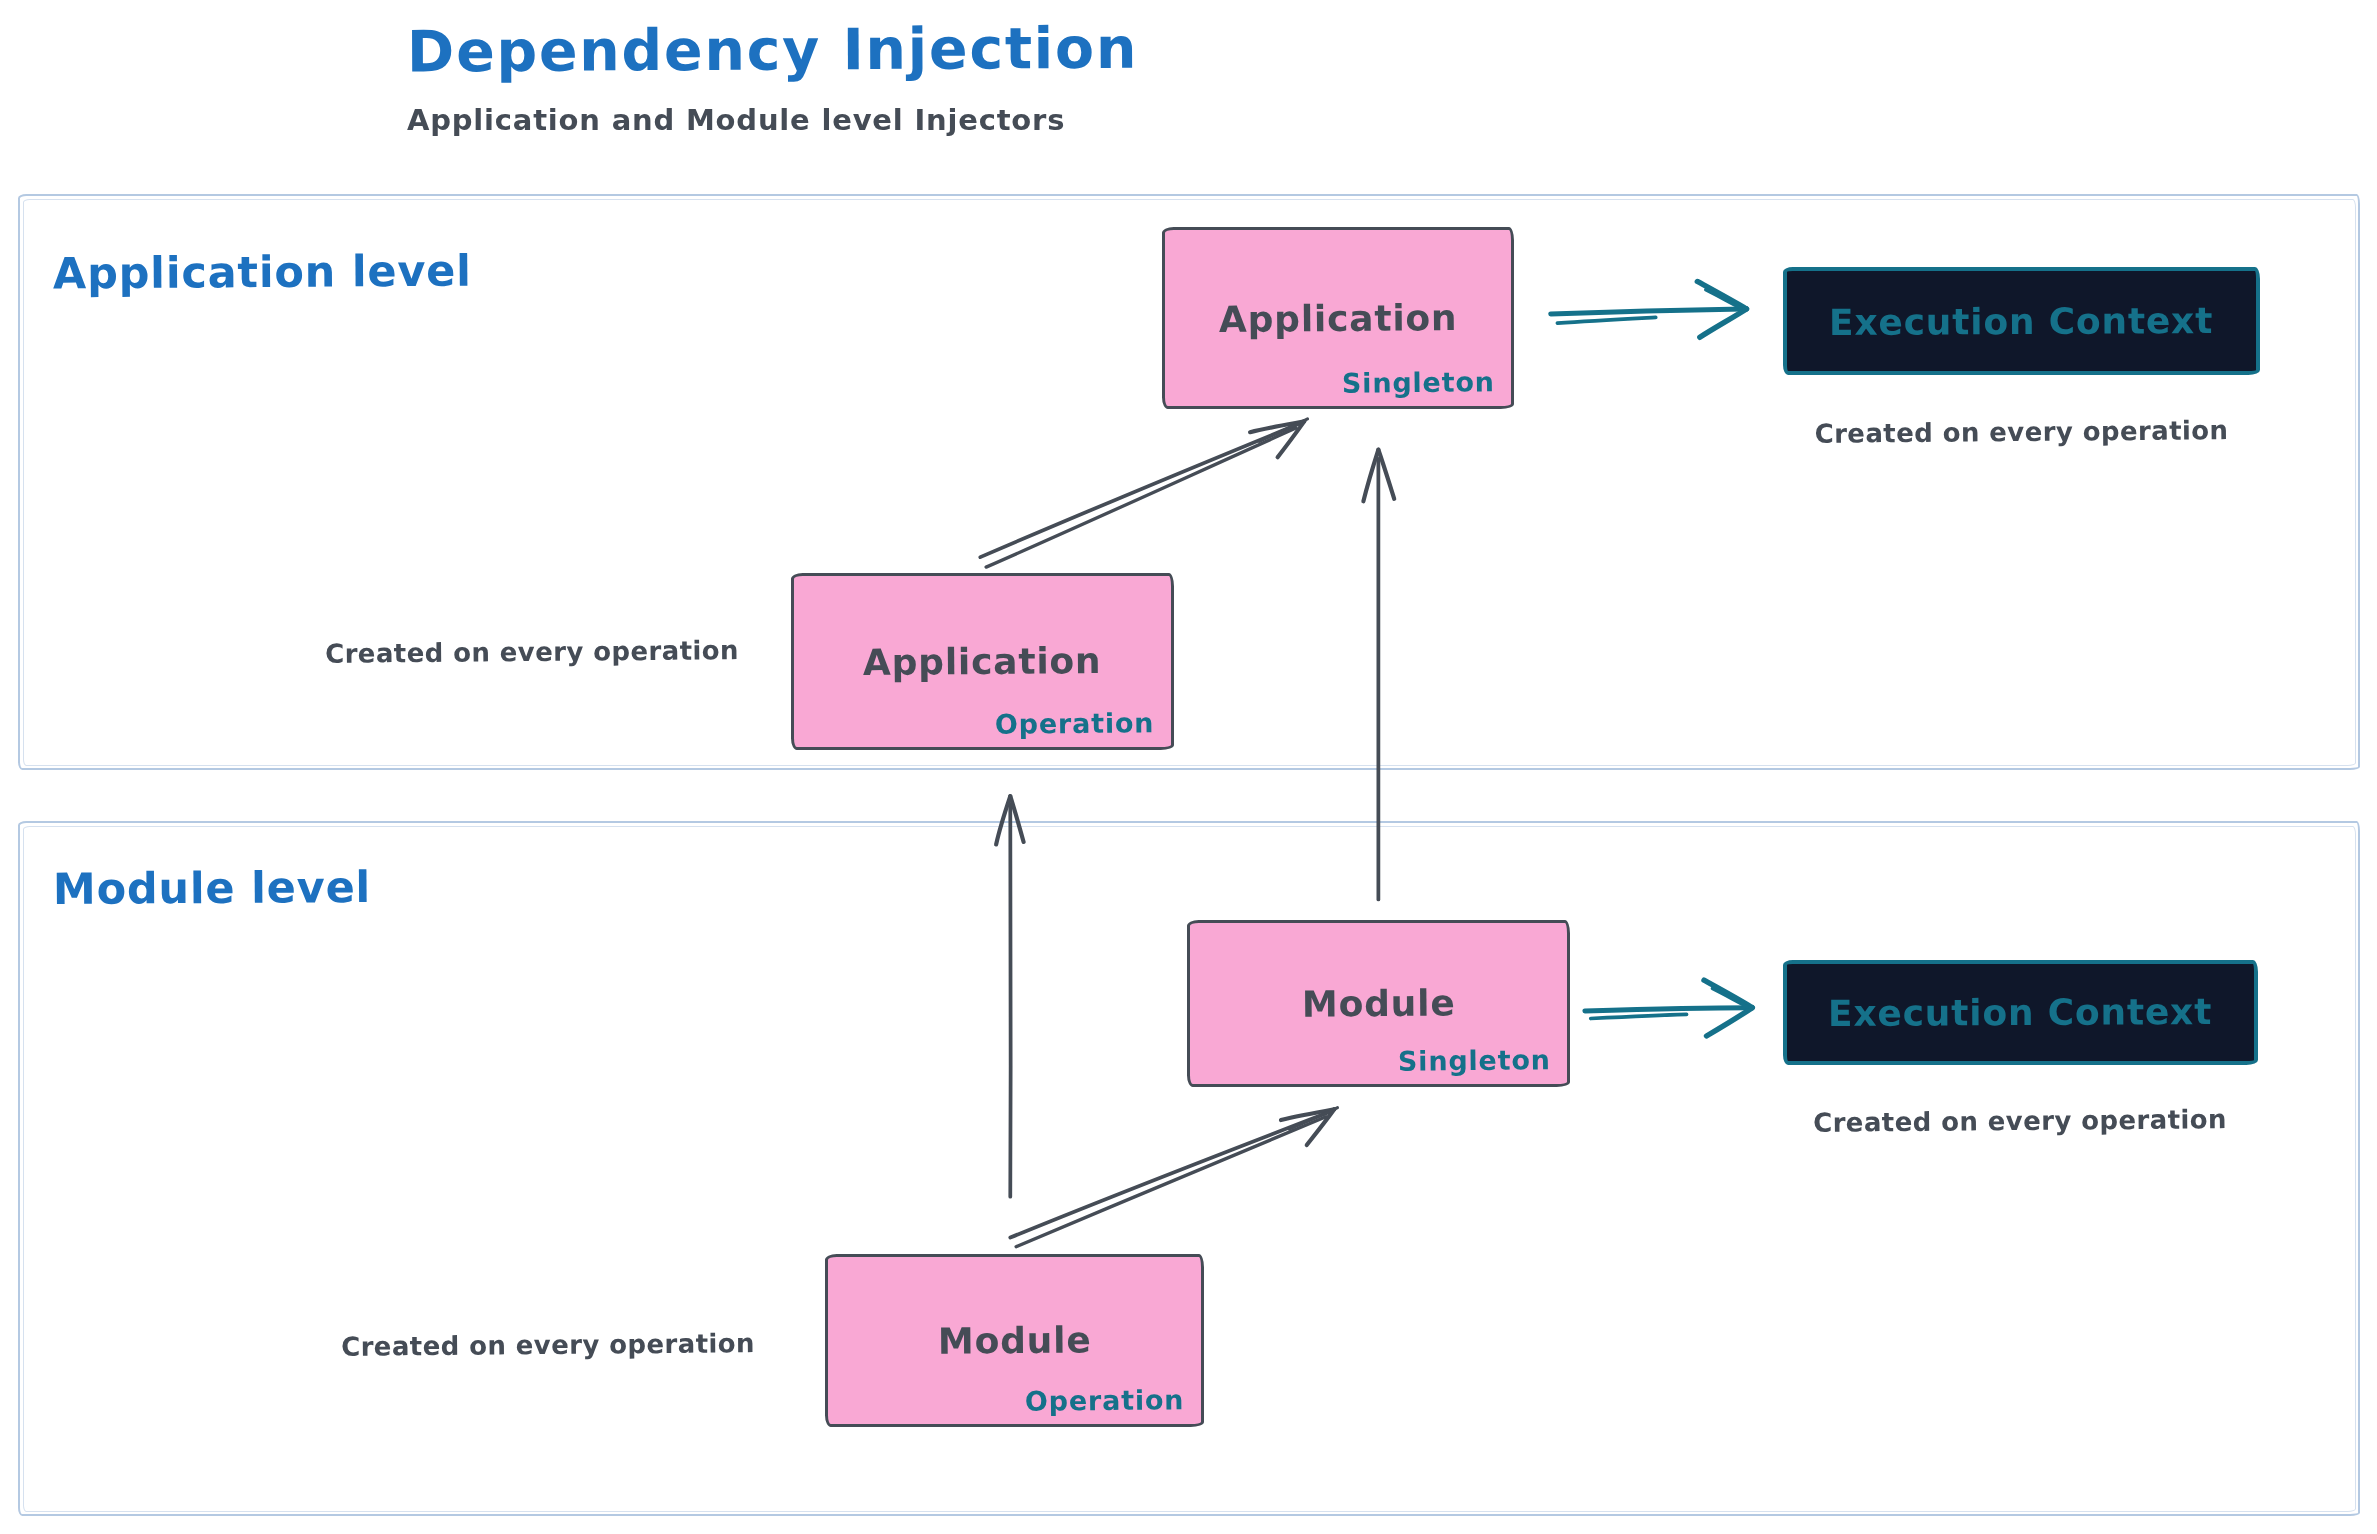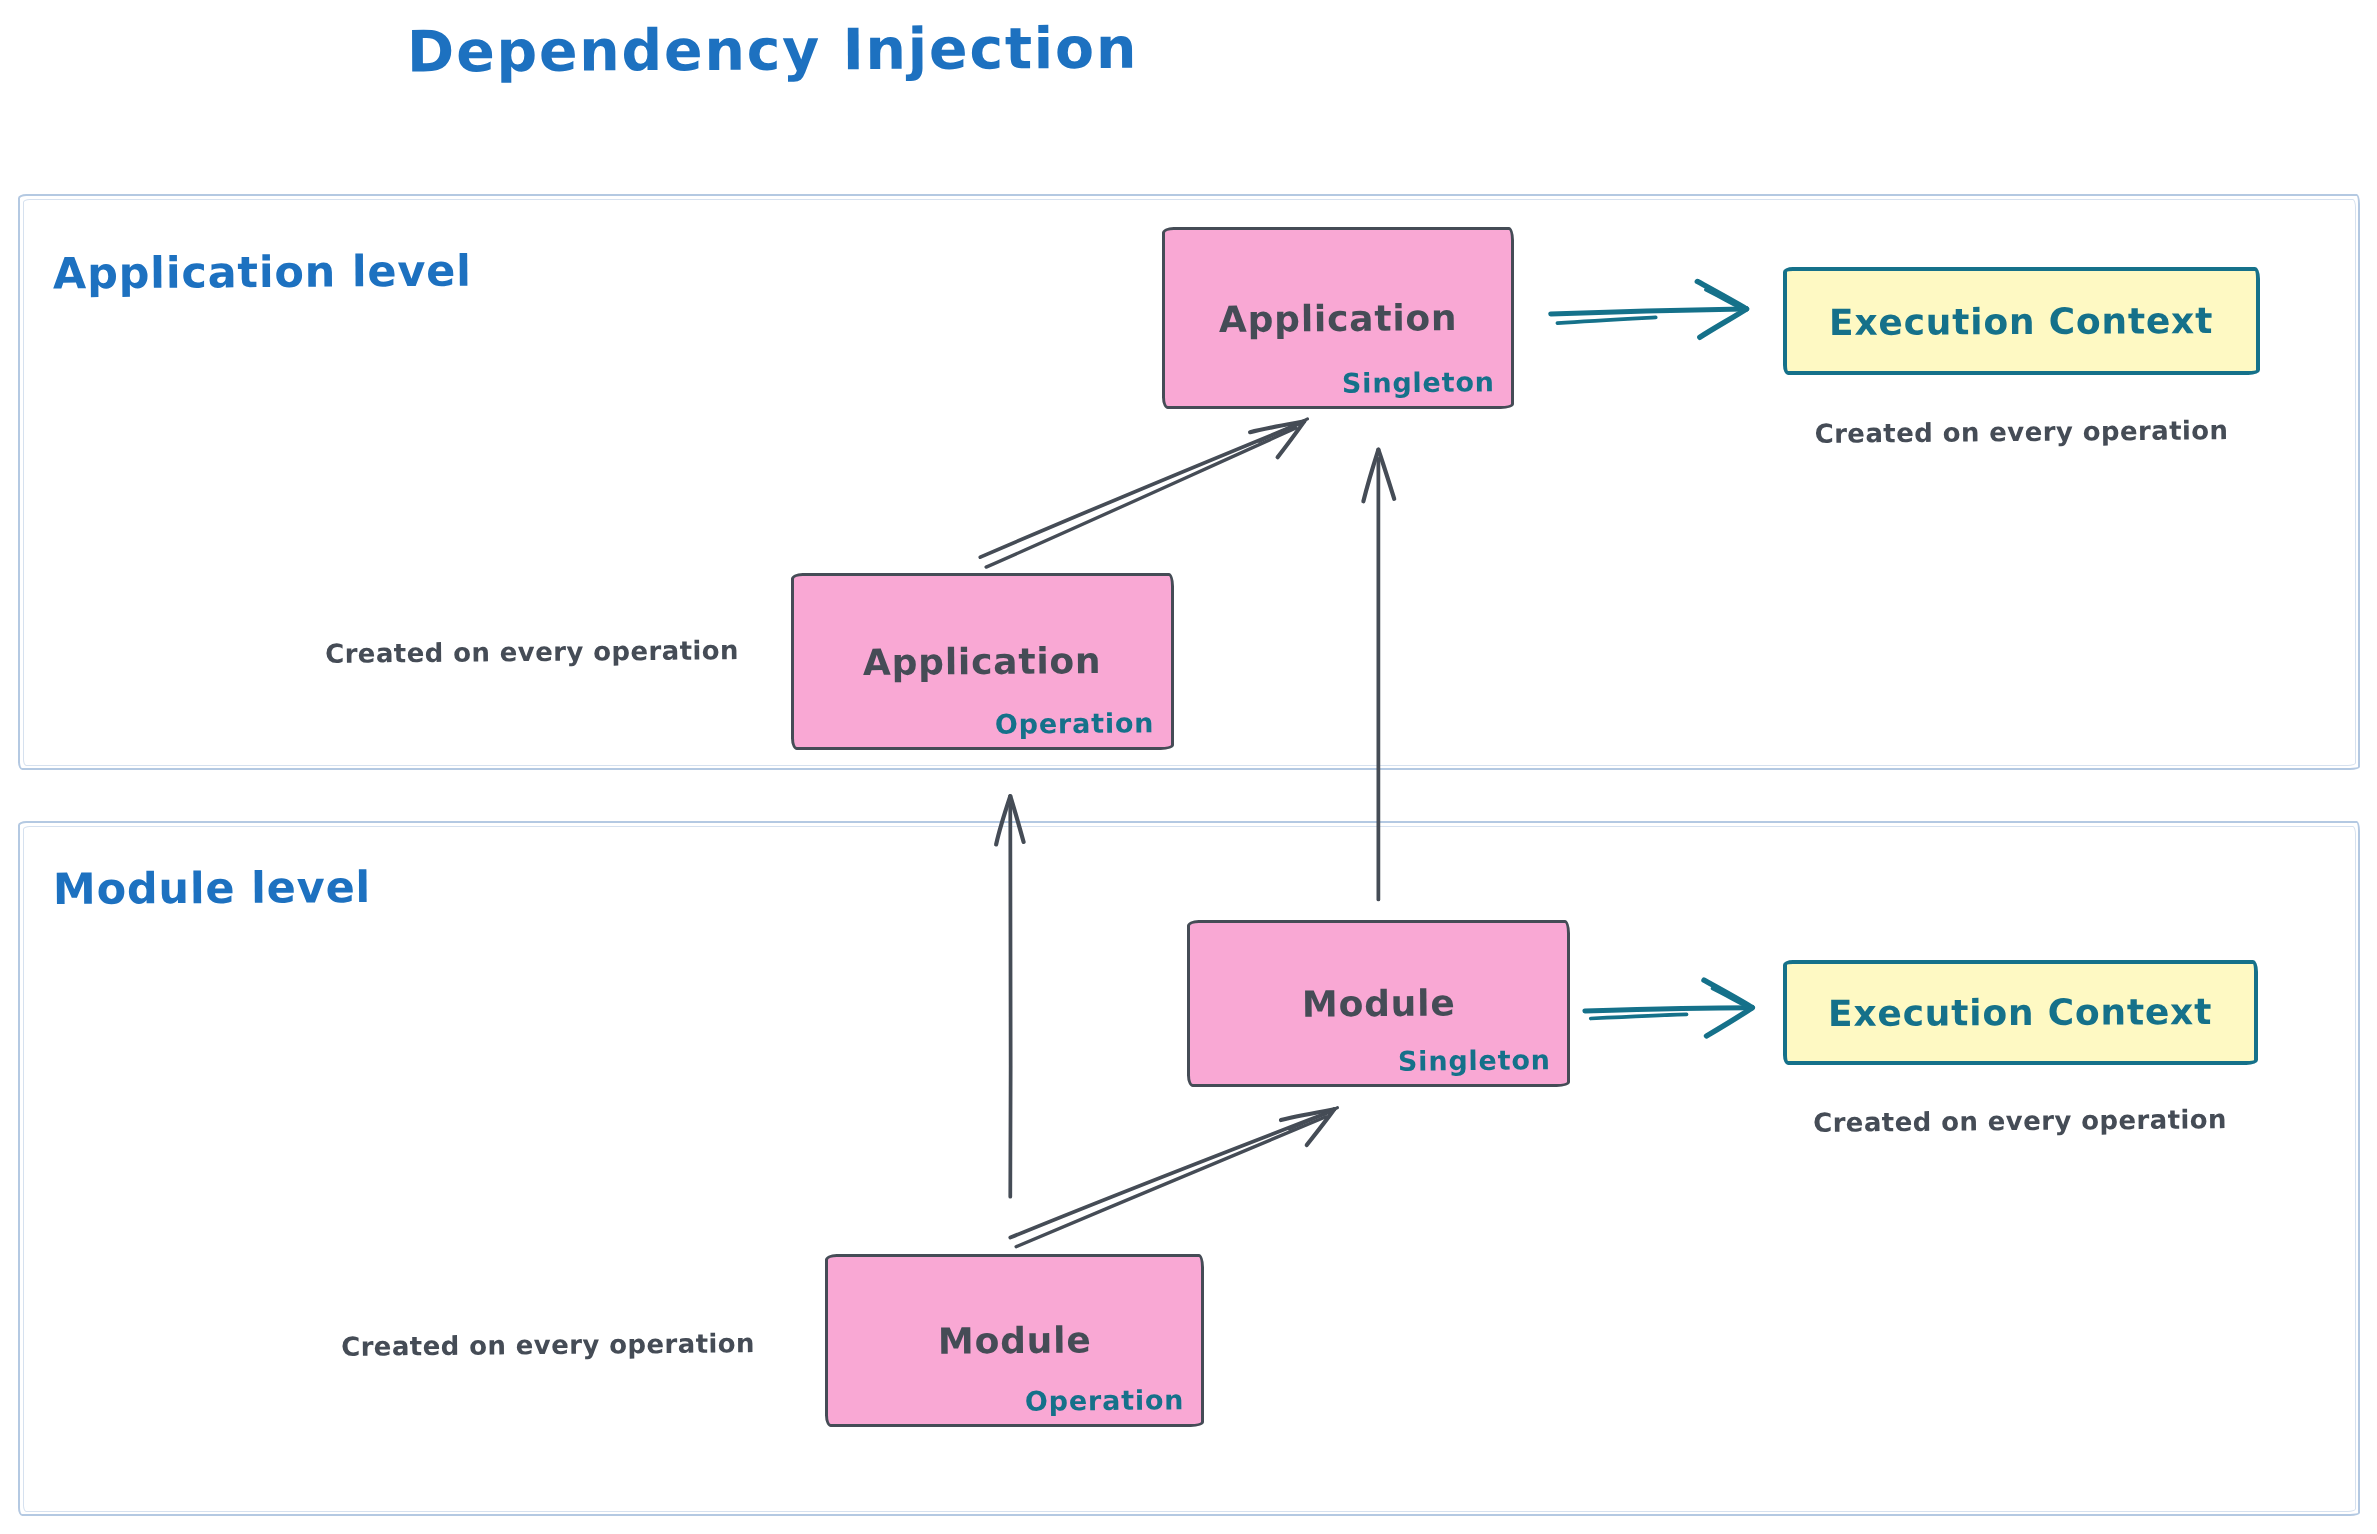--- a/index.html
+++ b/index.html
@@ -64,21 +64,21 @@
   .node .node-scope{
     position:absolute;right:16.7px;bottom:8.3px;
     font-size:27px;font-weight:bold;color:var(--teal);letter-spacing:0.8px;
     transform:rotate(-0.6deg);
   }
 
   .exec-node{
     position:absolute;
     border:4.2px solid var(--teal);
     border-radius:10px 5px 11.7px 5px / 5px 11.7px 5px 10px;
-    background:#fef9c3;
+    background:#0f172a;
     display:flex;align-items:center;justify-content:center;
   }
   .exec-node .exec-title{
     font-size:36px;font-weight:bold;color:var(--teal);letter-spacing:0.8px;
     white-space:nowrap;transform:rotate(-0.3deg);
   }
 
   .caption{
     position:absolute;
     font-size:26px;font-weight:bold;color:var(--ink);letter-spacing:0.4px;
@@ -91,20 +91,21 @@
   .stroke-dark{stroke:var(--ink);}
   .stroke-teal{stroke:var(--teal);}
 </style>
 </head>
 <body>
 
 <div id="canvas">
 
   <div class="header">
     <div class="title">Dependency Injection</div>
+    <div class="subtitle">Application and Module level Injectors</div>
   </div>
 
   <div class="level-frame" style="left:18.3px;top:194px;width:2342px;height:576px;"></div>
   <div class="level-frame" style="left:18.3px;top:821px;width:2342px;height:695px;"></div>
 
   <div class="level-label" style="left:53px;top:247px;">Application level</div>
   <div class="level-label" style="left:53px;top:863px;">Module level</div>
 
   <svg id="arrows" viewBox="0 0 2854 1842" xmlns="http://www.w3.org/2000/svg">
 

